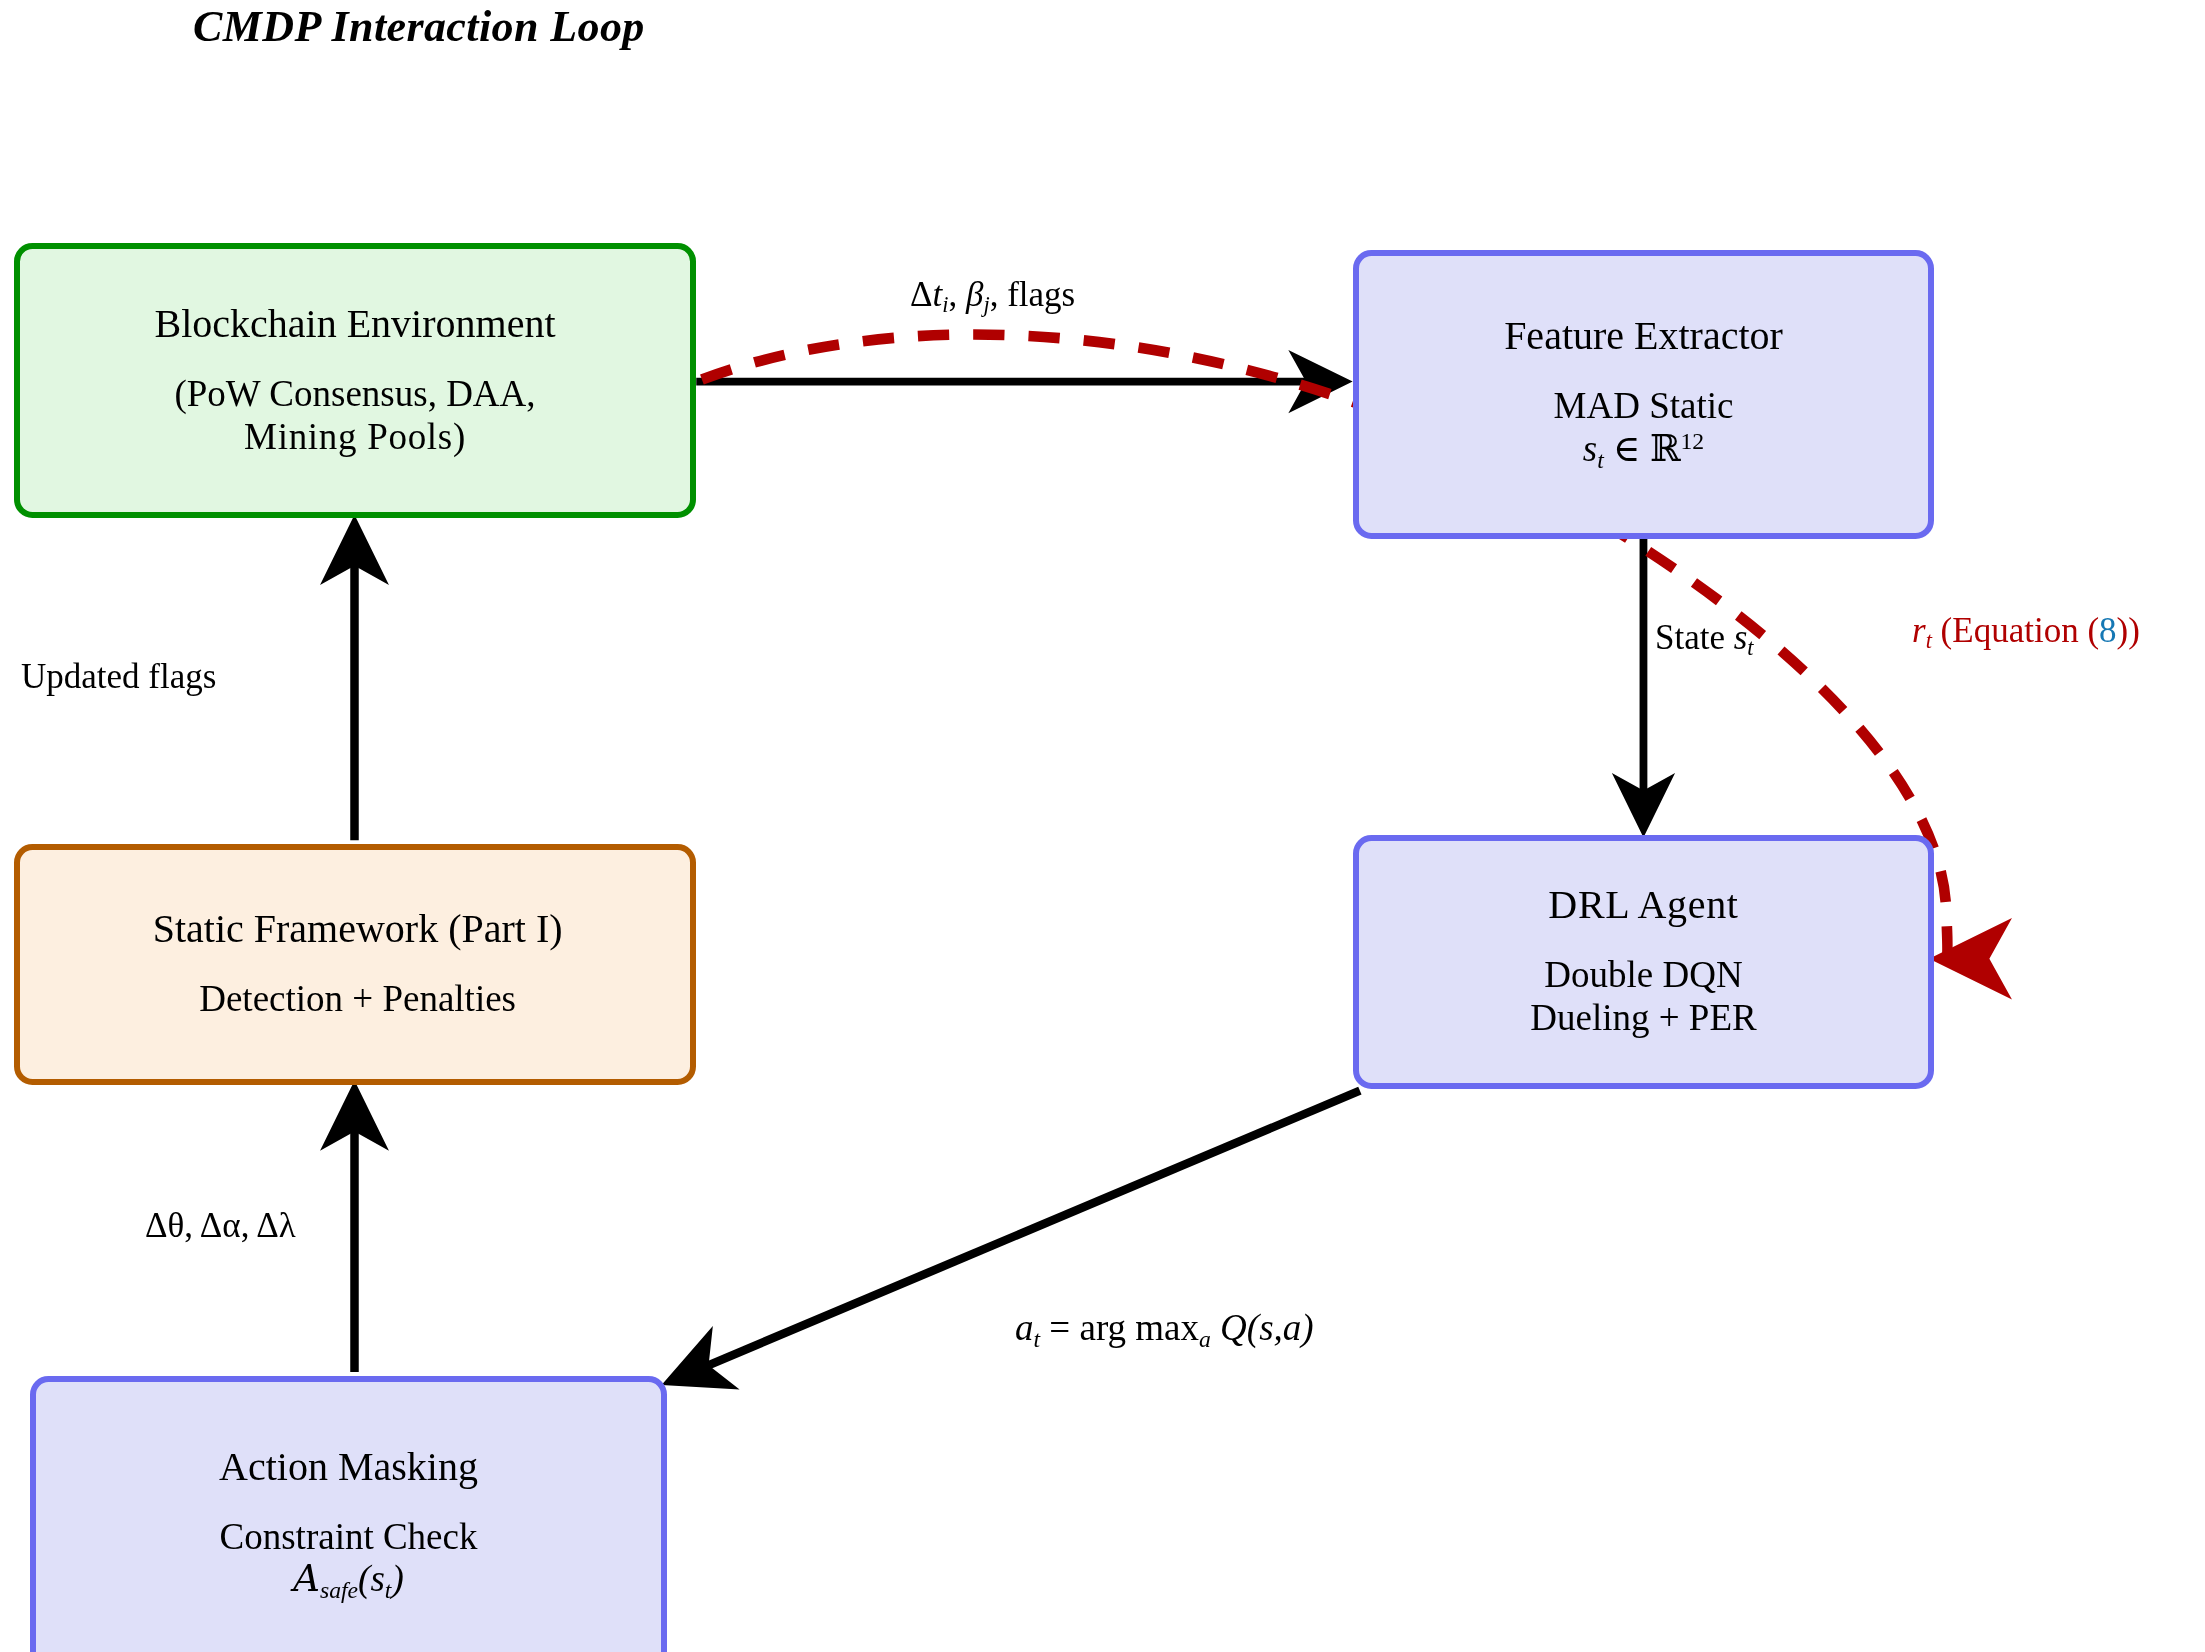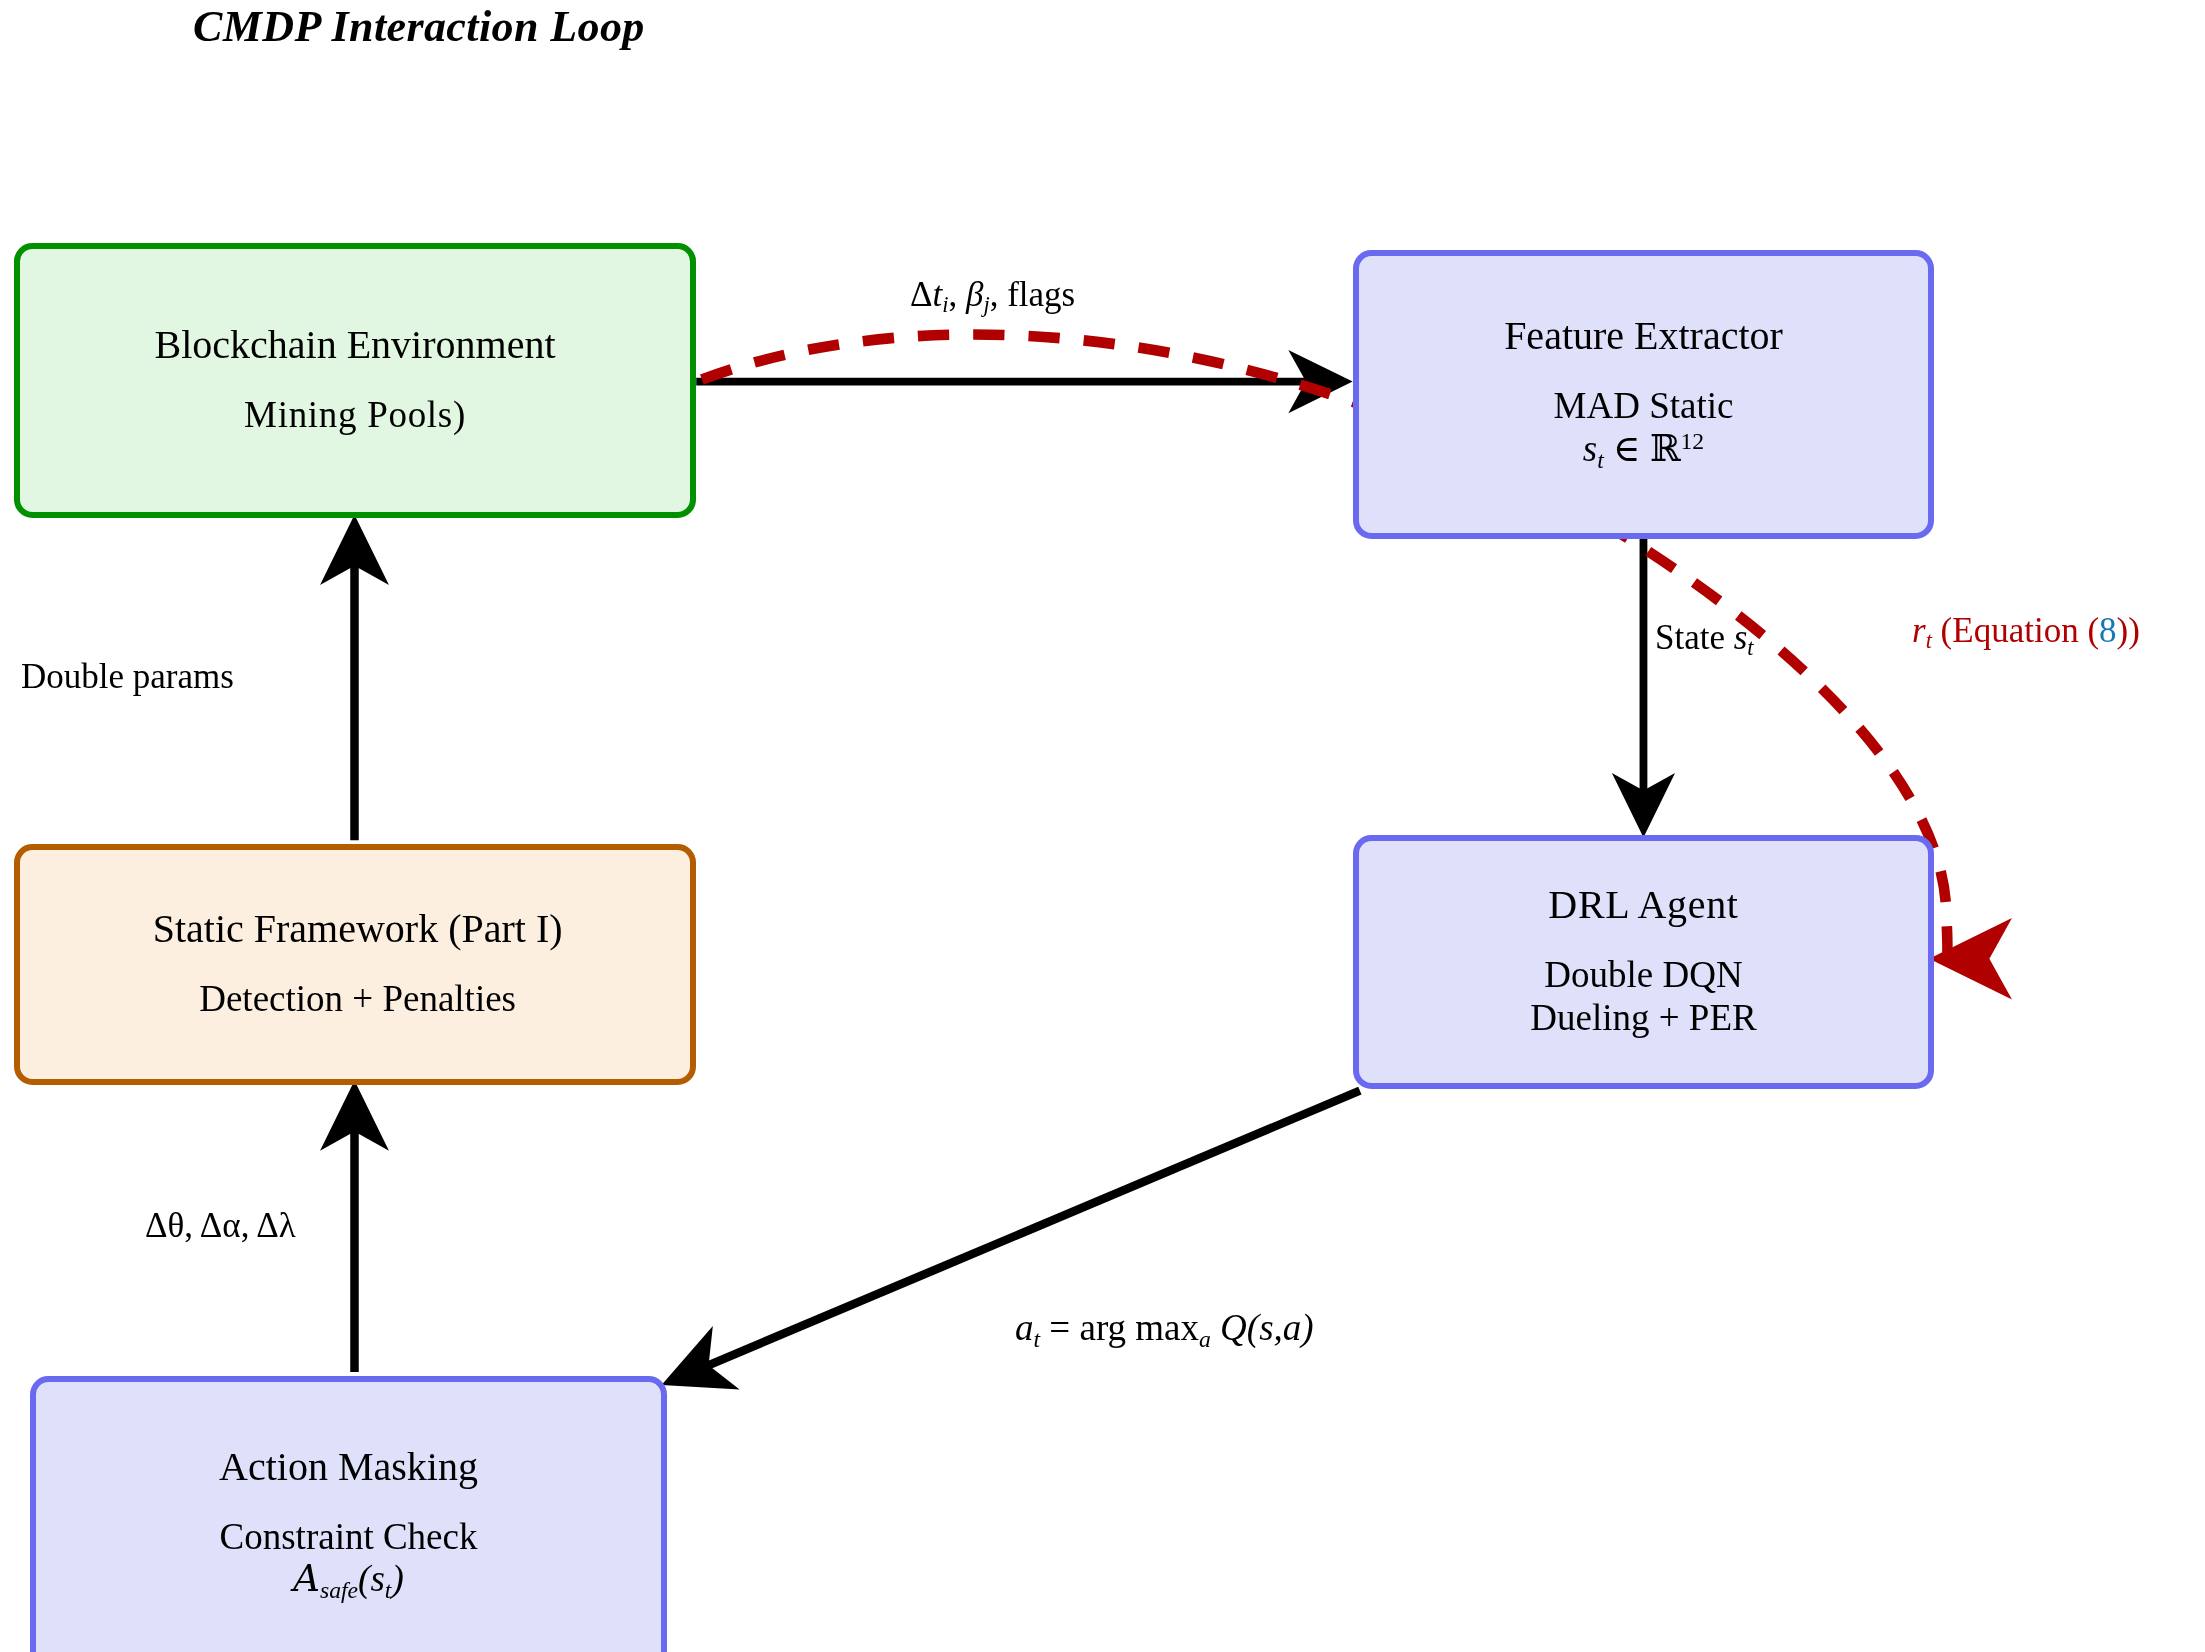--- a/index.html
+++ b/index.html
@@ -142,20 +142,21 @@
 
     <line x1="500" y1="1185" x2="500" y2="742" stroke="#000000" stroke-width="12" marker-end="url(#arrowBlack)"></line>
 
     <path d="M 990 535 C 1320 412, 1790 470, 2180 690 C 2520 880, 2740 1100, 2745 1285
              C 2748 1355, 2748 1352, 2740 1352" fill="none" stroke="#b00000" stroke-width="15" stroke-dasharray="44 34" stroke-linecap="butt" marker-end="url(#arrowRed)"></path>
   </svg>
 
   <div class="node node-green" id="node-blockchain">
     <div class="node-title">Blockchain Environment</div>
     <div class="gap-lg"></div>
+    <div class="node-sub">(PoW Consensus, DAA,</div>
     <div class="node-sub thin">Mining Pools)</div>
   </div>
 
   <div class="node node-blue" id="node-feature">
     <div class="node-title">Feature Extractor</div>
     <div class="gap-lg"></div>
     <div class="node-sub">MAD Static</div>
     <div class="node-sub">
       <span class="mi">s</span><span class="sub">t</span>
       <span class="upr">∈</span>
@@ -189,21 +190,21 @@
     <span class="upr">Δ</span><span class="mi">t</span><span class="sub">i</span><span class="upr">,</span>
     <span class="mi">β</span><span class="sub">j</span><span class="upr">,</span>
     <span class="upr">flags</span>
   </div>
 
   <div class="edge-label" id="label-state">
     <span class="upr">State</span>
     <span class="mi">s</span><span class="sub">t</span>
   </div>
 
-  <div class="edge-label" id="label-updated">Double params</div>
+  <div class="edge-label" id="label-updated">Updated flags</div>
 
   <div class="edge-label" id="label-deltas">
     <span class="upr">Δθ</span><span class="upr">,</span>
     <span class="upr">Δα</span><span class="upr">,</span>
     <span class="upr">Δλ</span>
   </div>
 
   <div class="edge-label" id="label-action">
     <span class="mi">a</span><span class="sub">t</span>
     <span class="upr">=</span>

